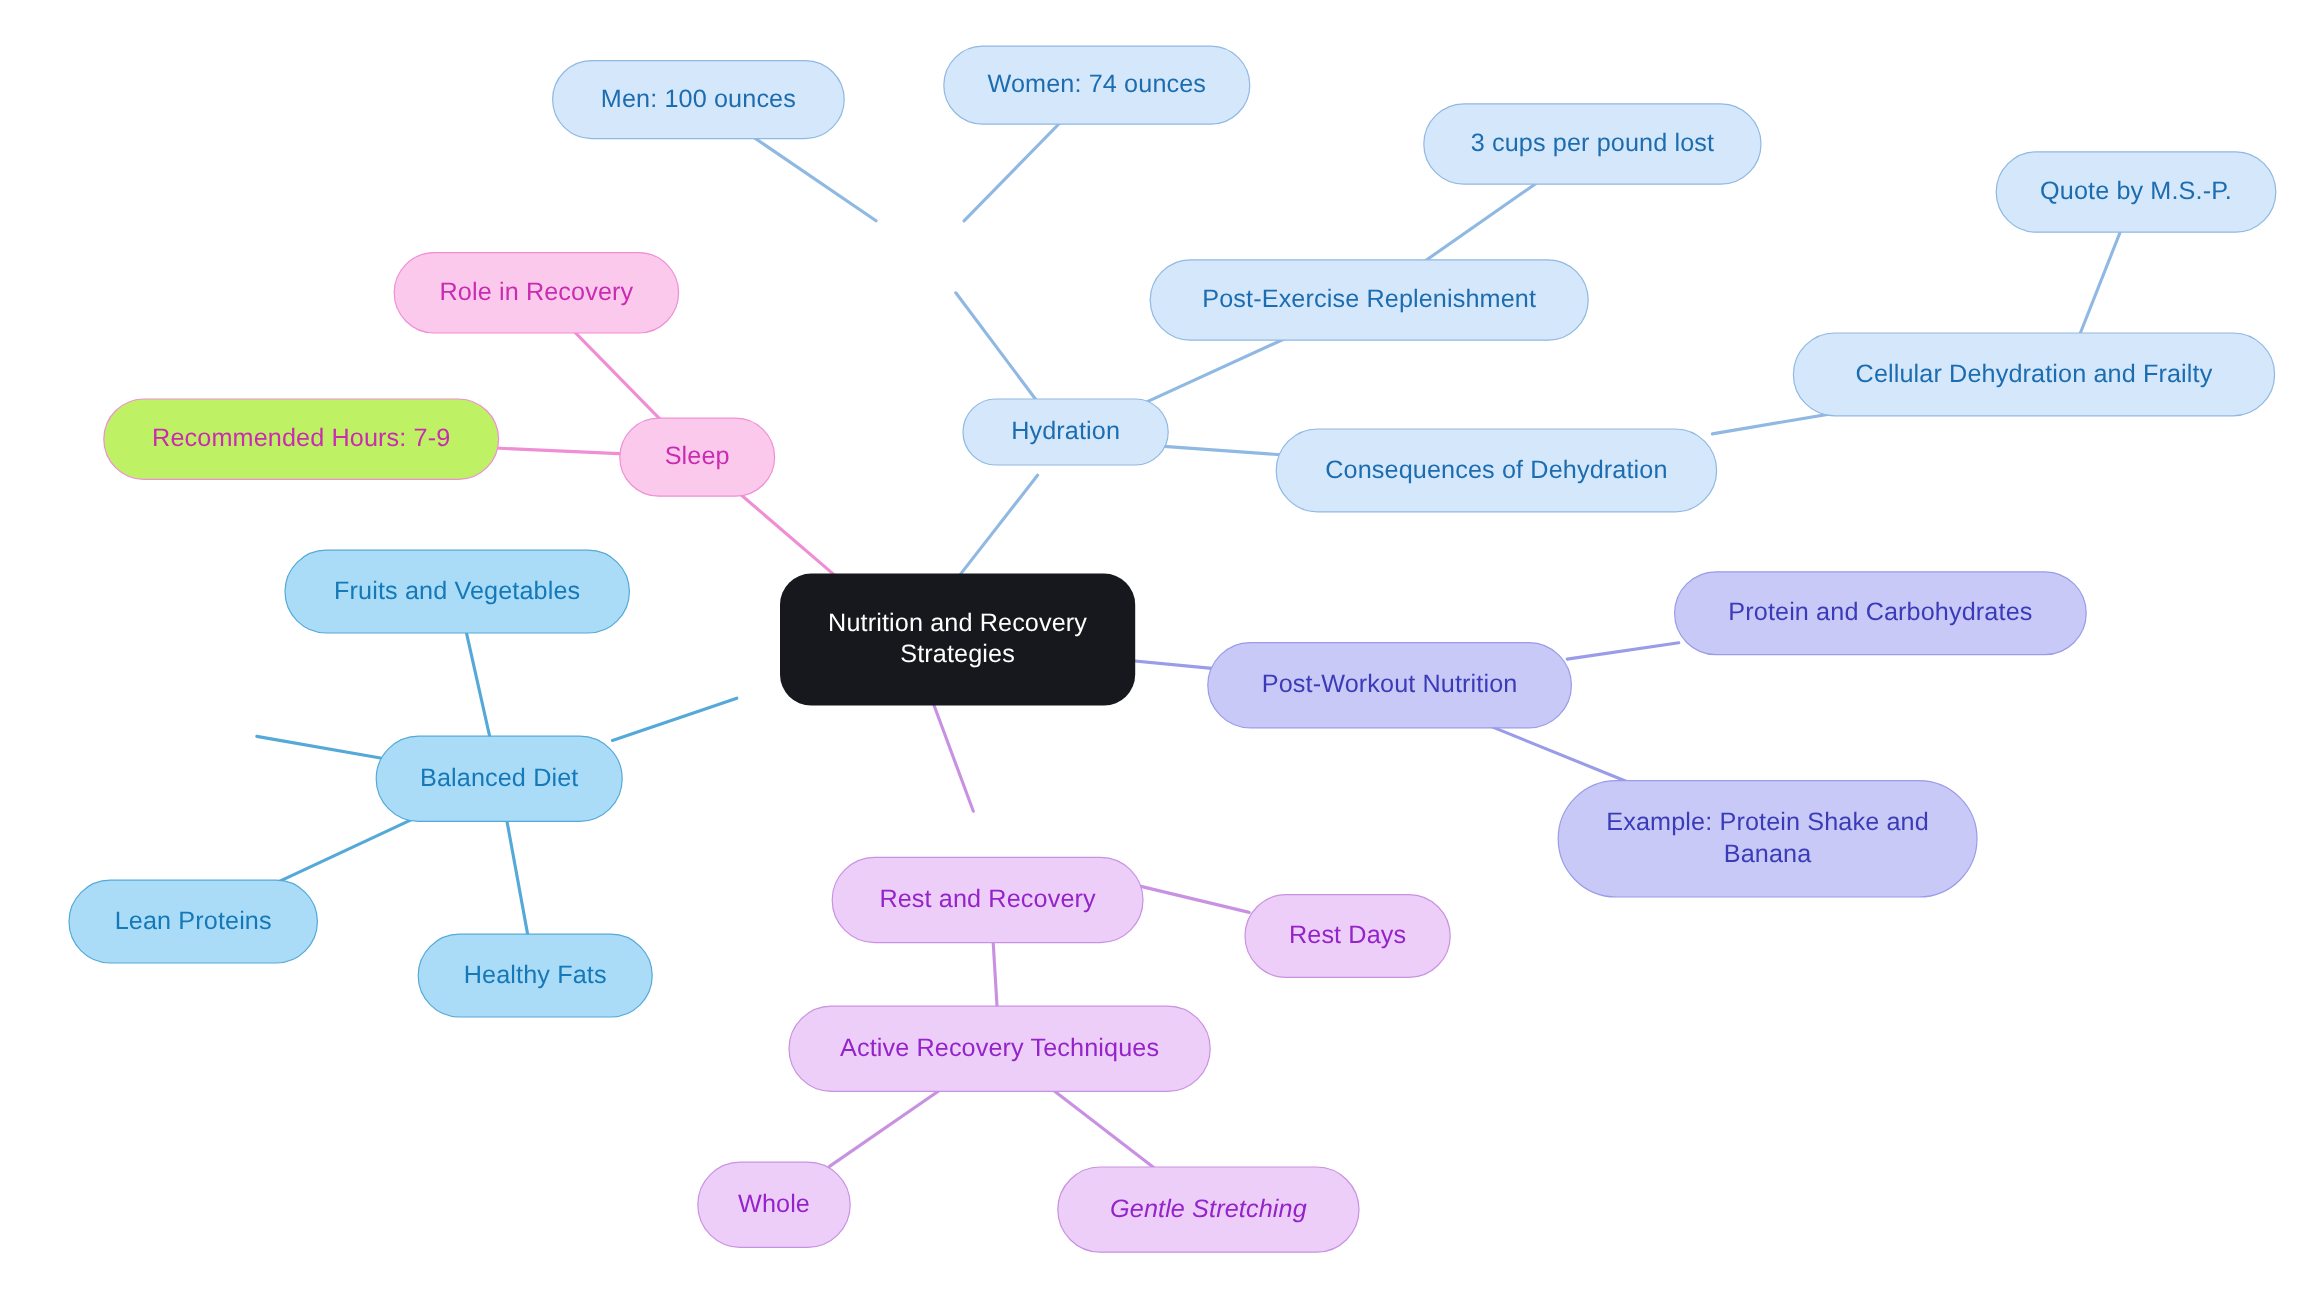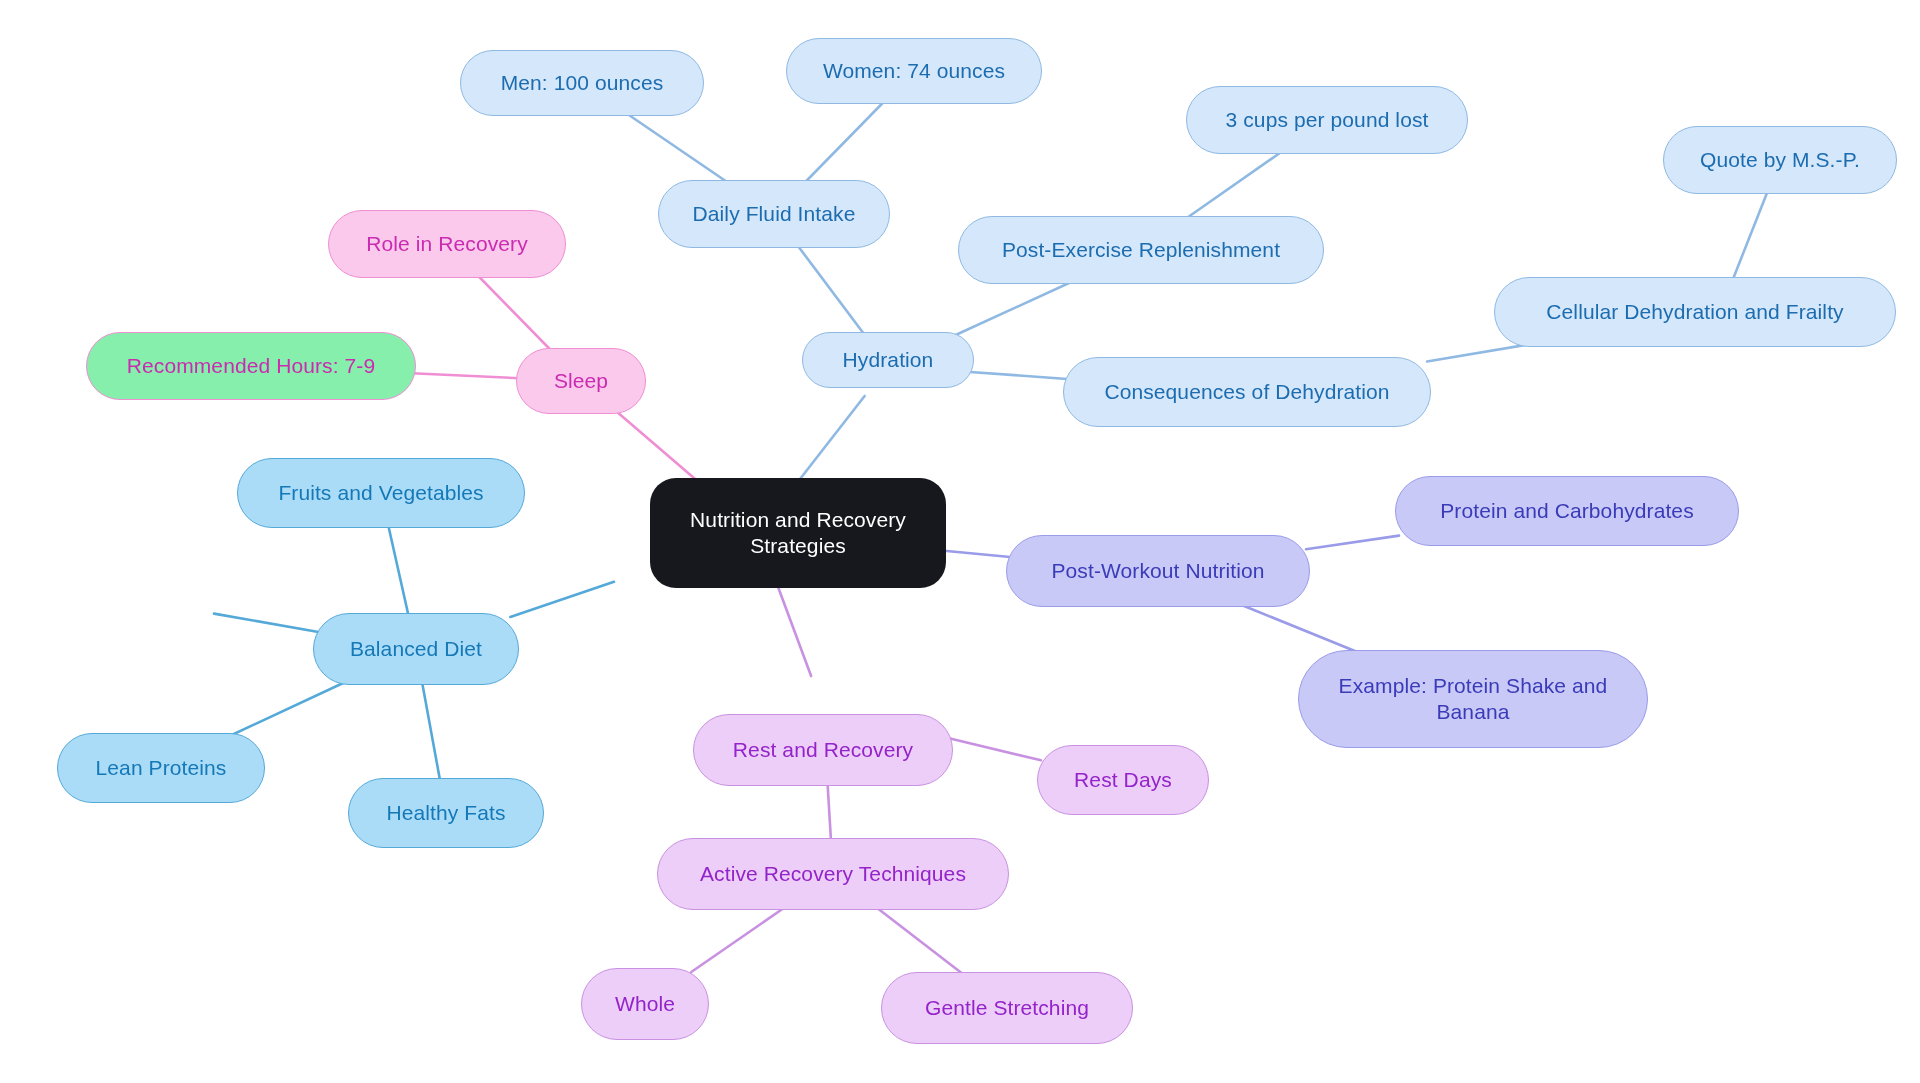--- a/index.html
+++ b/index.html
@@ -74,37 +74,36 @@
       <line x1="1236.75" y1="603" x2="1362.2578125" y2="654" stroke="#9a9be9" stroke-width="2.6" stroke-linecap="round"></line>
       <line x1="776.9428571428572" y1="584" x2="811.1142857142858" y2="676" stroke="#c991e1" stroke-width="2.6" stroke-linecap="round"></line>
       <line x1="949" y1="738.24" x2="1041" y2="760.32" stroke="#c991e1" stroke-width="2.6" stroke-linecap="round"></line>
       <line x1="824.9277108433735" y1="740" x2="831.0722891566265" y2="842" stroke="#c991e1" stroke-width="2.6" stroke-linecap="round"></line>
       <line x1="786.7230769230769" y1="906" x2="691.2769230769231" y2="972" stroke="#c991e1" stroke-width="2.6" stroke-linecap="round"></line>
       <line x1="874.5522388059701" y1="906" x2="965.4477611940299" y2="976" stroke="#c991e1" stroke-width="2.6" stroke-linecap="round"></line>
     </svg>
 <div class="node root" style="left: 610px; top: 478px; width: 296px; height: 110px; background: rgb(22, 24, 29); border-color: rgb(22, 24, 29); color: rgb(255, 255, 255); font-size: 21px;"><span>Nutrition and Recovery
 Strategies</span></div>
     <div class="node" style="left: 802px; top: 332px; width: 172px; height: 56px; background: rgb(212, 231, 251); border-color: rgb(143, 185, 226); color: rgb(28, 108, 176); font-size: 21px;"><span>Hydration</span></div>
-    <div class="node" style="left: 658px; top: 180px; width: 232px; height: 68px; background: rgb(212, 231, 251); border-color: rgb(143, 185, 226); color: rgb(28, 108, 176); font-size: 21px;"><span>Daily Fluid Intake</span></div>
     <div class="node" style="left: 460px; top: 50px; width: 244px; height: 66px; background: rgb(212, 231, 251); border-color: rgb(143, 185, 226); color: rgb(28, 108, 176); font-size: 21px;"><span>Men: 100 ounces</span></div>
     <div class="node" style="left: 786px; top: 38px; width: 256px; height: 66px; background: rgb(212, 231, 251); border-color: rgb(143, 185, 226); color: rgb(28, 108, 176); font-size: 21px;"><span>Women: 74 ounces</span></div>
     <div class="node" style="left: 958px; top: 216px; width: 366px; height: 68px; background: rgb(212, 231, 251); border-color: rgb(143, 185, 226); color: rgb(28, 108, 176); font-size: 21px;"><span>Post-Exercise Replenishment</span></div>
     <div class="node" style="left: 1186px; top: 86px; width: 282px; height: 68px; background: rgb(212, 231, 251); border-color: rgb(143, 185, 226); color: rgb(28, 108, 176); font-size: 21px;"><span>3 cups per pound lost</span></div>
     <div class="node" style="left: 1063px; top: 357px; width: 368px; height: 70px; background: rgb(212, 231, 251); border-color: rgb(143, 185, 226); color: rgb(28, 108, 176); font-size: 21px;"><span>Consequences of Dehydration</span></div>
     <div class="node" style="left: 1494px; top: 277px; width: 402px; height: 70px; background: rgb(212, 231, 251); border-color: rgb(143, 185, 226); color: rgb(28, 108, 176); font-size: 21px;"><span>Cellular Dehydration and Frailty</span></div>
     <div class="node" style="left: 1663px; top: 126px; width: 234px; height: 68px; background: rgb(212, 231, 251); border-color: rgb(143, 185, 226); color: rgb(28, 108, 176); font-size: 21px;"><span>Quote by M.S.-P.</span></div>
     <div class="node" style="left: 516px; top: 348px; width: 130px; height: 66px; background: rgb(251, 201, 236); border-color: rgb(240, 142, 212); color: rgb(202, 43, 176); font-size: 21px;"><span>Sleep</span></div>
     <div class="node" style="left: 328px; top: 210px; width: 238px; height: 68px; background: rgb(251, 201, 236); border-color: rgb(240, 142, 212); color: rgb(202, 43, 176); font-size: 21px;"><span>Role in Recovery</span></div>
-    <div class="node" style="left: 86px; top: 332px; width: 330px; height: 68px; background: #86efac; border-color: rgb(240, 142, 212); color: rgb(202, 43, 176); font-size: 21px;"><span>Recommended Hours: 7-9</span></div>
+    <div class="node" style="left: 86px; top: 332px; width: 330px; height: 68px; background: #bef264; border-color: rgb(240, 142, 212); color: rgb(202, 43, 176); font-size: 21px;"><span>Recommended Hours: 7-9</span></div>
     <div class="node" style="left: 313px; top: 613px; width: 206px; height: 72px; background: rgb(170, 220, 248); border-color: rgb(84, 169, 216); color: rgb(21, 120, 183); font-size: 21px;"><span>Balanced Diet</span></div>
     <div class="node" style="left: 237px; top: 458px; width: 288px; height: 70px; background: rgb(170, 220, 248); border-color: rgb(84, 169, 216); color: rgb(21, 120, 183); font-size: 21px;"><span>Fruits and Vegetables</span></div>
     <div class="node" style="left: 57px; top: 733px; width: 208px; height: 70px; background: rgb(170, 220, 248); border-color: rgb(84, 169, 216); color: rgb(21, 120, 183); font-size: 21px;"><span>Lean Proteins</span></div>
     <div class="node" style="left: 348px; top: 778px; width: 196px; height: 70px; background: rgb(170, 220, 248); border-color: rgb(84, 169, 216); color: rgb(21, 120, 183); font-size: 21px;"><span>Healthy Fats</span></div>
     <div class="node" style="left: 1395px; top: 476px; width: 344px; height: 70px; background: rgb(200, 201, 246); border-color: rgb(154, 155, 233); color: rgb(58, 59, 184); font-size: 21px;"><span>Protein and Carbohydrates</span></div>
     <div class="node" style="left: 1006px; top: 535px; width: 304px; height: 72px; background: rgb(200, 201, 246); border-color: rgb(154, 155, 233); color: rgb(58, 59, 184); font-size: 21px;"><span>Post-Workout Nutrition</span></div>
     <div class="node" style="left: 1298px; top: 650px; width: 350px; height: 98px; background: rgb(200, 201, 246); border-color: rgb(154, 155, 233); color: rgb(58, 59, 184); font-size: 21px;"><span>Example: Protein Shake and
 Banana</span></div>
     <div class="node" style="left: 693px; top: 672px; width: 260px; height: 72px; background: rgb(236, 206, 248); border-color: rgb(201, 145, 225); color: rgb(148, 35, 202); font-size: 21px; margin-top: 42px;"><span>Rest and Recovery</span></div>
     <div class="node" style="left: 1037px; top: 745px; width: 172px; height: 70px; background: rgb(236, 206, 248); border-color: rgb(201, 145, 225); color: rgb(148, 35, 202); font-size: 21px;"><span>Rest Days</span></div>
     <div class="node" style="left: 657px; top: 838px; width: 352px; height: 72px; background: rgb(236, 206, 248); border-color: rgb(201, 145, 225); color: rgb(148, 35, 202); font-size: 21px;"><span>Active Recovery Techniques</span></div>
     <div class="node" style="left: 581px; top: 968px; width: 128px; height: 72px; background: rgb(236, 206, 248); border-color: rgb(201, 145, 225); color: rgb(148, 35, 202); font-size: 21px;"><span>Whole</span></div>
-    <div class="node" style="left: 881px; top: 972px; width: 252px; height: 72px; background: rgb(236, 206, 248); border-color: rgb(201, 145, 225); color: rgb(148, 35, 202); font-size: 21px;"><span>Gentle Stretching</span></div>
+    <div class="node" style="left: 881px; top: 972px; width: 252px; height: 72px; background: rgb(236, 206, 248); border-color: rgb(201, 145, 225); color: rgb(148, 35, 202); font-size: 21px; font-style: italic;"><span>Gentle Stretching</span></div>
   </div>
 
 </body></html>

